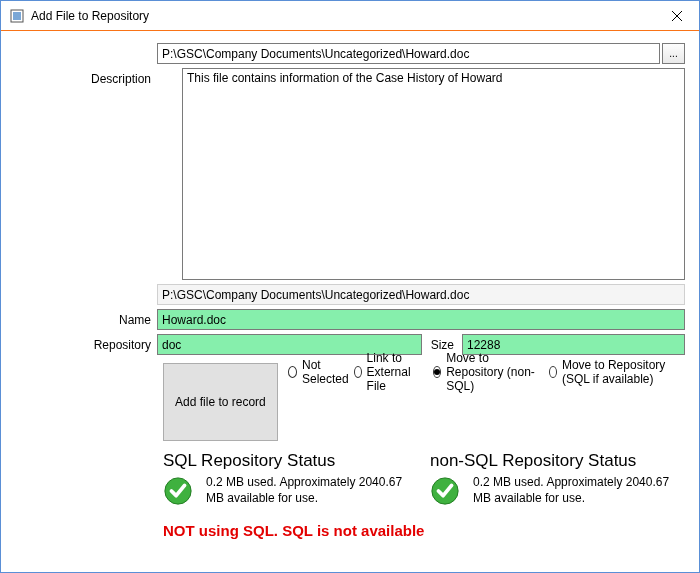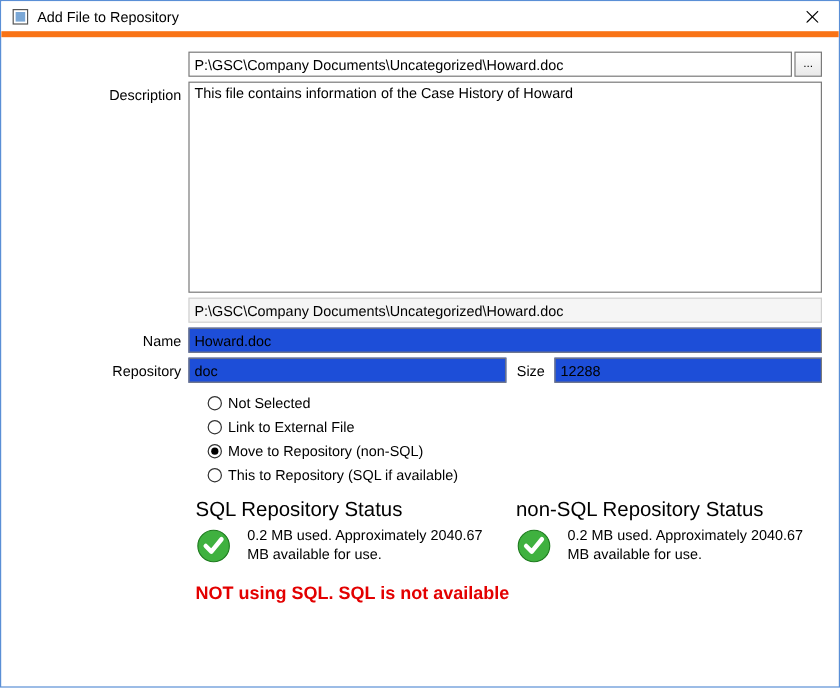--- a/index.html
+++ b/index.html
@@ -13,21 +13,21 @@
     height: 573px;
     overflow: hidden;
     border: 1px solid #5a8fd6;
   }
   .titlebar {
     height: 30px;
     display: flex;
     align-items: center;
     padding: 0 0 0 8px;
     background: #fff;
-    border-bottom: 5px solid #f97316;
+    border-bottom: 1px solid #f97316;
   }
   .titlebar .app-icon {
     width: 16px; height: 16px;
     margin-right: 6px;
     display: flex; align-items: center; justify-content: center;
   }
   .titlebar .title-text { flex: 0 0 auto; }
   .titlebar .spacer { flex: 1; }
   .titlebar .close-btn {
     width: 45px; height: 30px;
@@ -72,44 +72,45 @@
     margin-left: 2px;
     border: 1px solid #7a7a7a;
     background: linear-gradient(#fdfdfd,#e9e9e9);
     display: flex; align-items: center; justify-content: center;
     font-size: 10px;
     cursor: default;
   }
 
   .desc-area {
     flex: 1;
-    height: 176px;
+    height: 212px;
     border: 1px solid #7a7a7a;
     background: #fff;
     padding: 2px 4px;
     font-family: inherit;
     font-size: 12px;
     resize: none;
     overflow: auto;
     cursor: text;
+    margin-left: 25px;
   }
 
   .readonly-path {
     flex: 1;
     border: 1px solid #d0d0d0;
     background: #f5f5f5;
     padding: 2px 4px;
     height: 21px;
     font-size: 12px;
     display: flex; align-items: center;
   }
 
   .text-input {
     border: 1px solid #7a7a7a;
-    background: #1d4ed8;
+    background: #86efac;
     padding: 2px 4px;
     height: 21px;
     font-family: inherit;
     font-size: 12px;
   }
 
   .name-input { flex: 1; }
   .ext-row .ext-input { width: 265px; }
   .ext-row .size-label { padding: 4px 8px 0 8px; text-align: right; width: 40px; }
   .ext-row .size-input { flex: 1; }
@@ -125,21 +126,21 @@
     height: 78px;
     border: 1px solid #adadad;
     background: #e1e1e1;
     display: flex; align-items: center; justify-content: center;
     font-size: 12px;
     cursor: default;
   }
   .radios {
     margin-left: 10px;
     display: flex;
-    flex-direction: column;
+    flex-direction: row;
     justify-content: center;
     gap: 2px;
   }
   .radio-item {
     display: flex; align-items: center;
     gap: 5px;
     height: 18px;
     font-size: 12px;
   }
   .radio-dot {
@@ -230,36 +231,37 @@
   <div class="row ext-row">
     <div class="label-col">Repository</div>
     <div class="field-col">
       <input type="text" class="text-input ext-input" value="doc" style="">
       <div class="size-label">Size</div>
       <input type="text" class="text-input size-input" value="12288" style="">
     </div>
   </div>
 
   <div class="actions-row">
+    <div class="add-btn">Add file to record</div>
     <div class="radios">
       <label class="radio-item">
         <span class="radio-dot"></span>
         <span>Not Selected</span>
       </label>
       <label class="radio-item">
         <span class="radio-dot"></span>
         <span>Link to External File</span>
       </label>
       <label class="radio-item">
         <span class="radio-dot checked"></span>
         <span>Move to Repository (non-SQL)</span>
       </label>
       <label class="radio-item">
         <span class="radio-dot"></span>
-        <span>This to Repository (SQL if available)</span>
+        <span>Move to Repository (SQL if available)</span>
       </label>
     </div>
   </div>
 
   <div class="status-row">
     <div class="status-col">
       <div class="status-title">SQL Repository Status</div>
       <div class="status-body">
         <svg class="check-icon" viewBox="0 0 32 32">
           <circle cx="16" cy="16" r="14" fill="#3fb13f" stroke="#1e7a1e" stroke-width="1"></circle>

